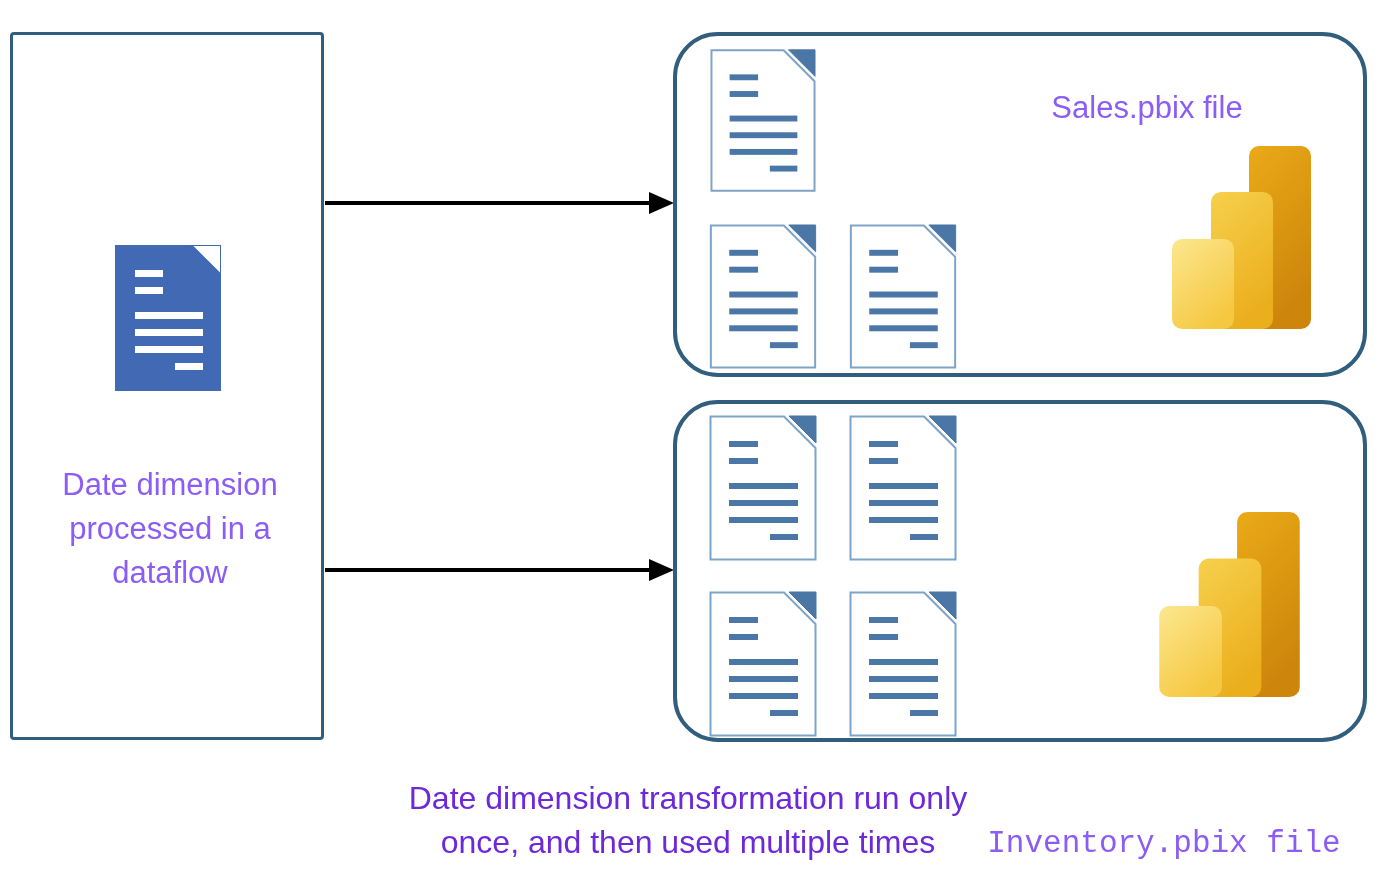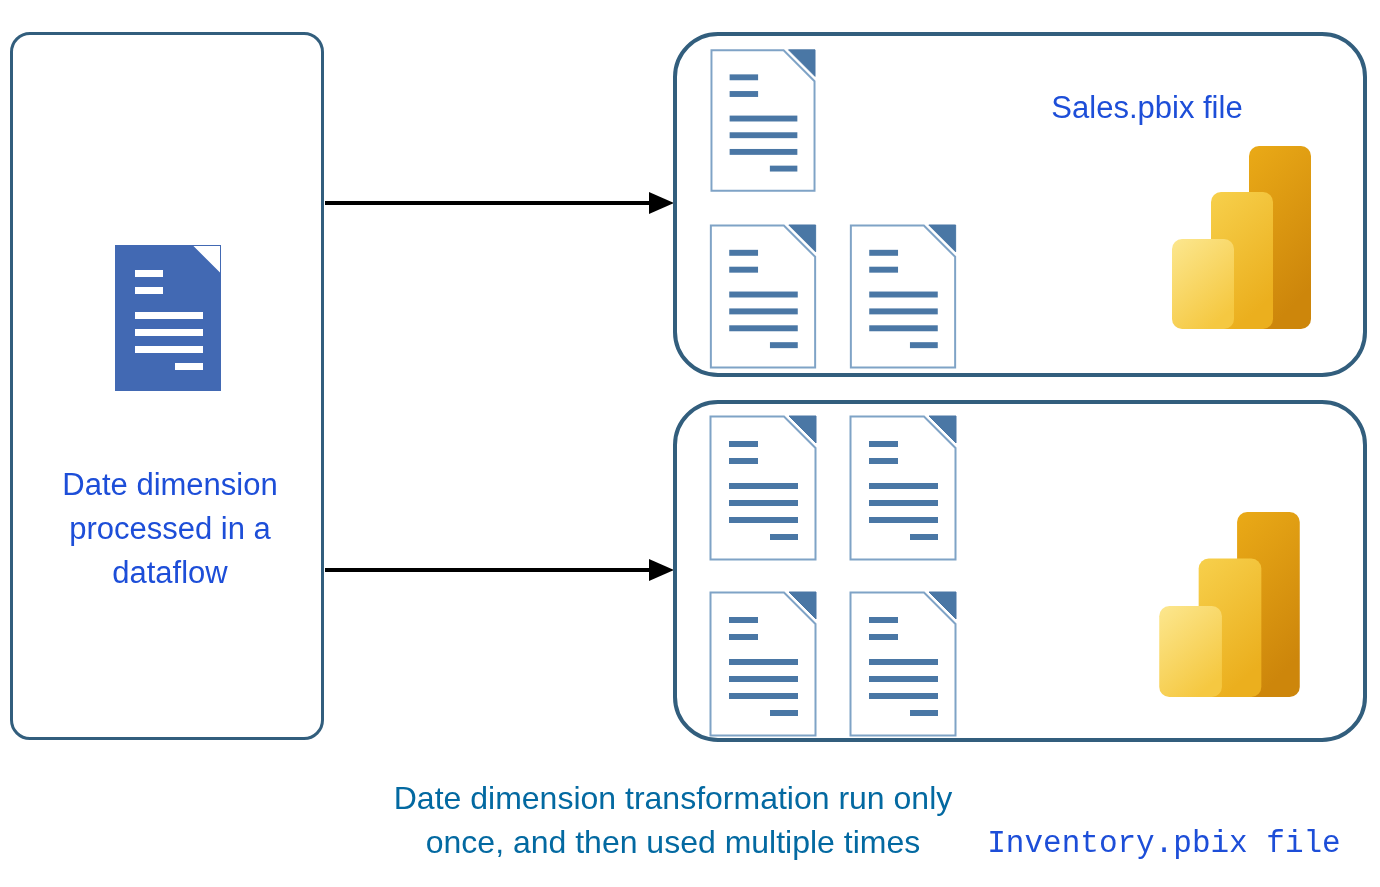--- a/index.html
+++ b/index.html
@@ -1,33 +1,33 @@
 <!DOCTYPE html>
 <html><head>
 <meta charset="utf-8">
 <style>
   html,body{margin:0;padding:0;background:#ffffff;}
   #canvas{
     position:relative;width:1380px;height:887px;background:#ffffff;overflow:hidden;
     font-family:"Liberation Sans","DejaVu Sans",sans-serif;color:#1e1e1e;
   }
   .rbox{position:absolute;background:#ffffff;border:4px solid #325E7D;box-sizing:border-box;}
-  #left-box{left:10px;top:32px;width:314px;height:708px;border-width:3px;border-radius:20px;}
+  #left-box{left:10px;top:32px;width:314px;height:708px;border-width:3px;border-radius:4px;}
   #sales-box{left:673px;top:32px;width:694px;height:345px;border-radius:45px;}
   #inventory-box{left:673px;top:400px;width:694px;height:342px;border-radius:45px;font-family:Liberation Mono, monospace;}
   .panel-label{
     position:absolute;text-align:center;font-size:31px;line-height:44px;
-    white-space:pre-line;color:#1d4ed8;
+    white-space:pre-line;color:#8b5cf6;
   }
   #left-label{left:0;top:428px;width:314px;}
   #sales-title{left:240px;top:50px;width:460px;}
   #inventory-title{left:257px;top:418px;width:460px;}
   #caption{
-    position:absolute;left:301px;top:776px;width:744px;text-align:center;
-    font-size:32px;line-height:44px;white-space:pre-line;color:#0369a1;
+    position:absolute;left:316px;top:776px;width:744px;text-align:center;
+    font-size:32px;line-height:44px;white-space:pre-line;color:#6d28d9;
   }
   .doc{position:absolute;}
   .arrow-line{position:absolute;height:4px;background:#000000;}
   .arrow-head{
     position:absolute;width:0;height:0;
     border-top:11px solid transparent;border-bottom:11px solid transparent;
     border-left:25px solid #000000;
   }
   #arrow1-line{left:325px;top:201px;width:326px;}
   #arrow1-head{left:649px;top:192px;}

